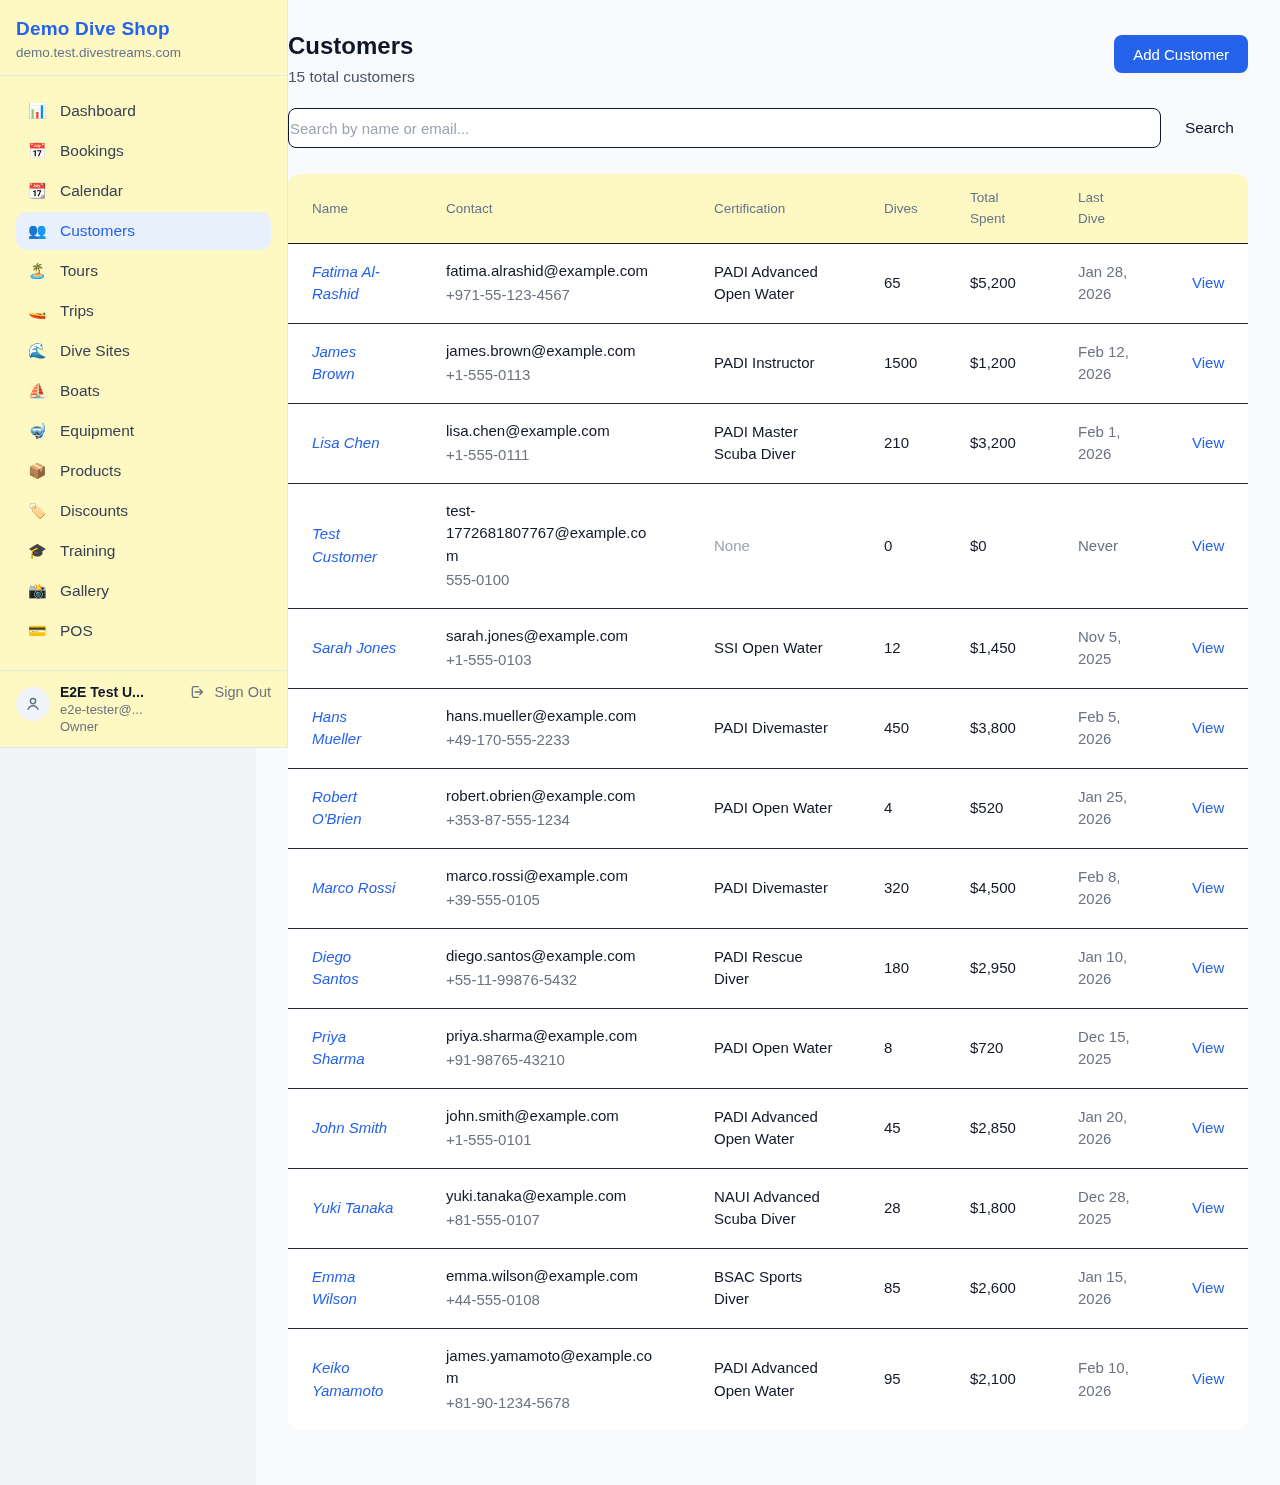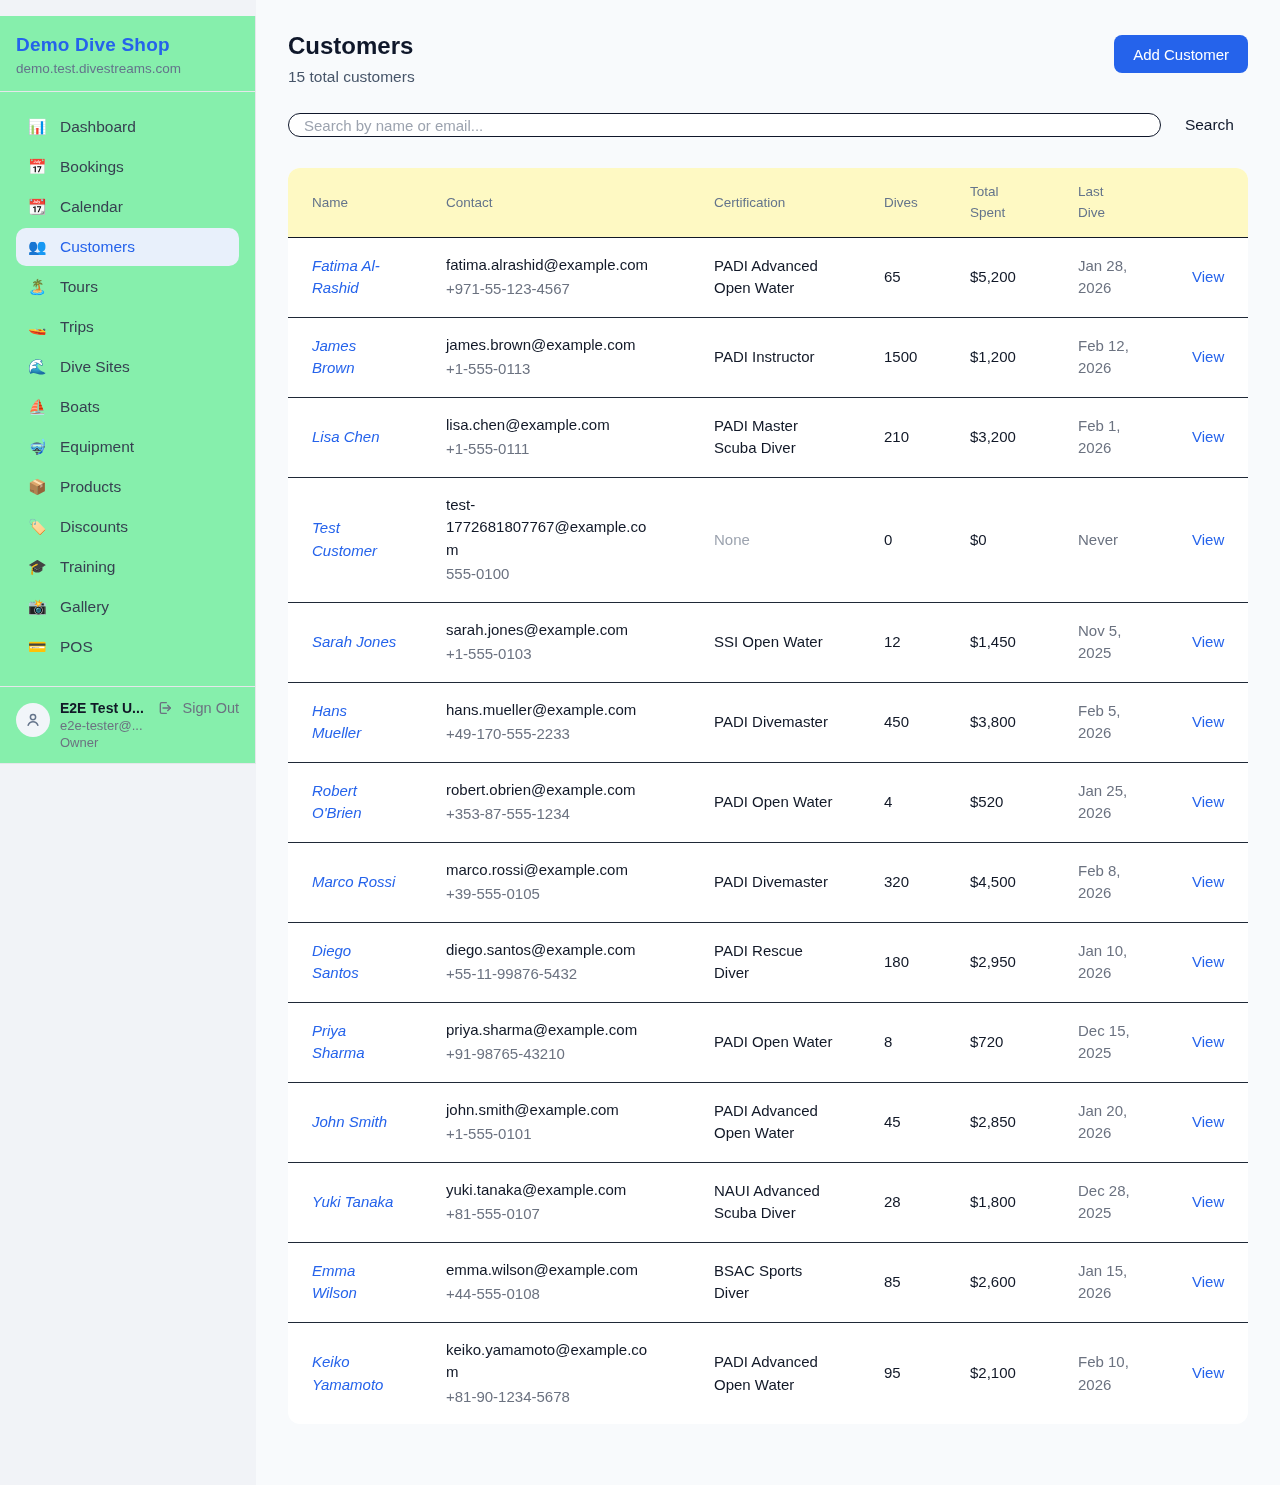--- a/index.html
+++ b/index.html
@@ -5,22 +5,22 @@
   * { margin:0; padding:0; box-sizing:border-box; }
   html,body { width:1280px; min-height:1485px; }
   body {
     background:#f1f3f7;
     font-family:"Liberation Sans", sans-serif;
     color:#111827;
     position:relative;
   }
   
   .sidebar {
-    position:absolute; left:0; top:16px; width:256px;
-    background:#86efac;
+    position:absolute; left:0; top:0; width:288px;
+    background:#fef9c3;
     border-right:1px solid #e5e7eb;
     border-bottom:1px solid #e5e7eb;
   }
   .brand { padding:18px 16px 15px; border-bottom:1px solid #e5e7eb; }
   .brand-name { color:#2563eb; font-size:19px; font-weight:bold; letter-spacing:.2px; }
   .brand-domain { color:#64748b; font-size:13.5px; margin-top:5px; }
   .nav { padding:16px 16px 18px; }
   .nav-item {
     display:flex; align-items:center; gap:12px;
     padding:10px 12px; border-radius:10px;
@@ -51,23 +51,23 @@
   .page-header { display:flex; justify-content:space-between; align-items:flex-start; }
   .page-title { font-size:24px; font-weight:bold; color:#0f172a; }
   .page-subtitle { font-size:15.5px; color:#475569; margin-top:8px; }
   .add-btn {
     background:#2563eb; color:#ffffff; border:none;
     font-size:15px; font-family:inherit;
     padding:0 19px; height:38px; border-radius:8px; cursor:pointer; margin-top:3px;
   }
   .search-row { display:flex; align-items:center; margin-top:22px; }
   .search-input {
-    flex:1; height:24px;
-    border:1px solid #0f172a; border-radius:13px;
-    padding:0 15px; font-size:15px; font-family:inherit; color:#111827;
+    flex:1; height:40px;
+    border:1px solid #0f172a; border-radius:8px;
+    padding:0 1px; font-size:15px; font-family:inherit; color:#111827;
     background:#ffffff; outline:none;
   }
   .search-input::placeholder { color:#9ca3af; }
   .search-btn {
     background:none; border:none; font-family:inherit;
     font-size:15.5px; color:#0f172a; cursor:pointer;
     margin-left:10px; padding:8px 14px;
   }
   
   .table-card { margin-top:26px; background:#ffffff; border-radius:12px; overflow:hidden; }
@@ -389,21 +389,21 @@
     <td><span class="cert">BSAC Sports Diver</span></td>
     <td>85</td>
     <td>$2,600</td>
     <td class="last-dive"><span class="ld">Jan 15, 2026</span></td>
     <td class="view-cell"><span class="view-link">View</span></td>
   </tr>
 
   <tr>
     <td><span class="name-link">Keiko Yamamoto</span></td>
     <td>
-      <div class="email">keiko.yamamoto@example.com</div>
+      <div class="email">james.yamamoto@example.com</div>
       <div class="phone">+81-90-1234-5678</div>
     </td>
     <td><span class="cert">PADI Advanced Open Water</span></td>
     <td>95</td>
     <td>$2,100</td>
     <td class="last-dive"><span class="ld">Feb 10, 2026</span></td>
     <td class="view-cell"><span class="view-link">View</span></td>
   </tr>
 </tbody>
     </table>

